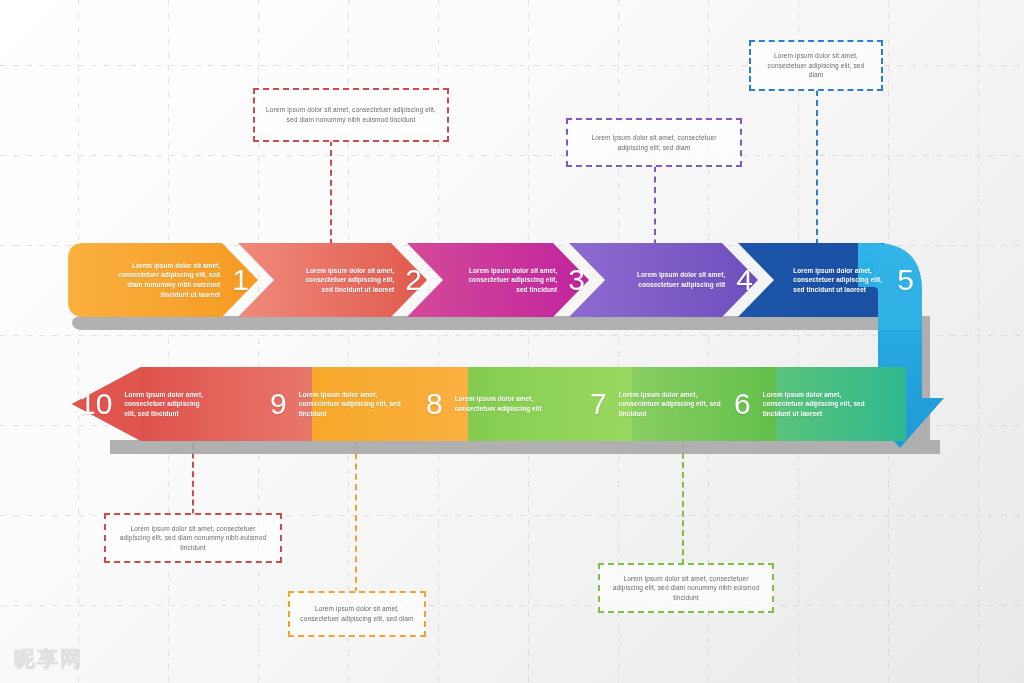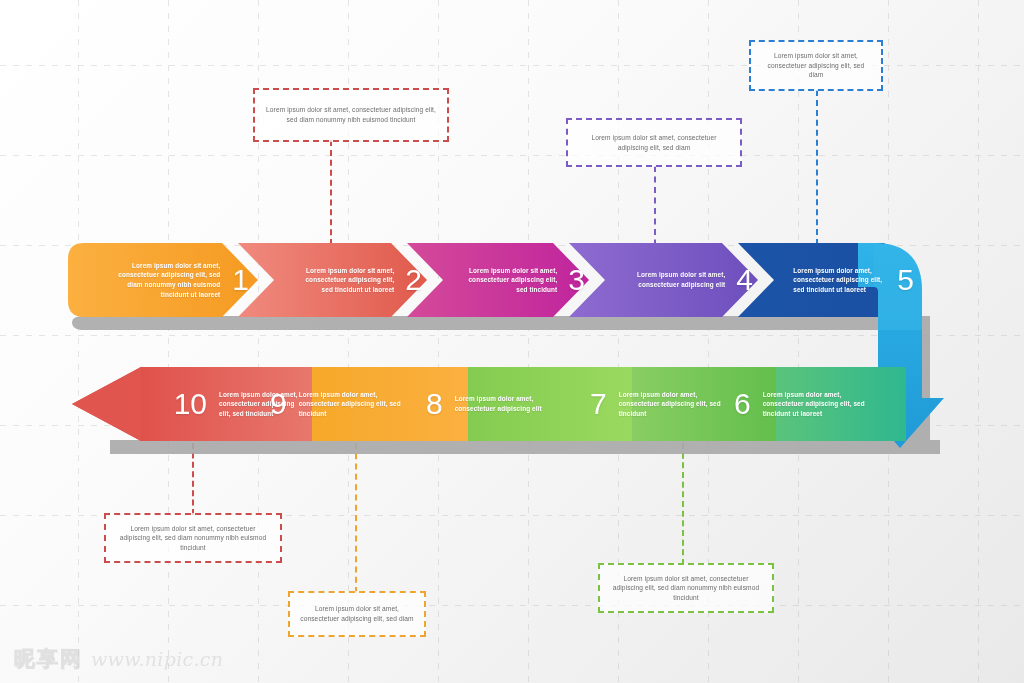--- a/index.html
+++ b/index.html
@@ -95,22 +95,22 @@
     line-height: 1;
     text-shadow: 0 1px 2px rgba(0,0,0,.13);
   }
 
   
   .watermark {
     position: absolute;
     left: 14px;
     bottom: 10px;
     display: flex;
-    align-items: center;
-    gap: 8px;
+    align-items: flex-start;
+    gap: 24px;
     opacity: .5;
   }
   .wm-cn {
     font-size: 21px;
     font-weight: bold;
     color: transparent;
     -webkit-text-stroke: 1px #c9c9c9;
     letter-spacing: 2px;
     font-family: "DejaVu Sans", sans-serif;
   }
@@ -294,21 +294,21 @@
     </div>
 
     <div class="seg" style="left:768px; width:152px; justify-content:flex-end; padding-right:6px;">
       <div class="txt" style="width:94px; text-align:left;">Lorem ipsum dolor amet, consectetuer adipiscing elit, sed tincidunt ut laoreet</div>
       <div class="num" style="margin-left:10px;">5</div>
     </div>
   </div>
 
   <div class="row" style="left:0; top:367px; width:1024px; height:74px;">
 
-    <div class="seg" style="left:75px; width:230px; justify-content:flex-end; padding-left:4px;">
+    <div class="seg" style="left:75px; width:230px; justify-content:flex-start; padding-left:4px;">
       <div class="num" style="margin-right:12px;">10</div>
       <div class="txt" style="width:86px; text-align:left;">Lorem ipsum dolor amet, consectetuer adipiscing elit, sed tincidunt</div>
     </div>
 
     <div class="seg" style="left:266px; width:196px; justify-content:flex-start; padding-left:4px;">
       <div class="num" style="margin-right:12px;">9</div>
       <div class="txt" style="width:108px; text-align:left;">Lorem ipsum dolor amet, consectetuer adipiscing elit, sed tincidunt</div>
     </div>
 
     <div class="seg" style="left:422px; width:204px; justify-content:flex-start; padding-left:4px;">
@@ -322,17 +322,16 @@
     </div>
 
     <div class="seg" style="left:730px; width:190px; justify-content:flex-start; padding-left:4px;">
       <div class="num" style="margin-right:12px;">6</div>
       <div class="txt" style="width:106px; text-align:left;">Lorem ipsum dolor amet, consectetuer adipiscing elit, sed tincidunt ut laoreet</div>
     </div>
   </div>
 
   <div class="watermark">
     <div class="wm-cn">昵享网</div>
-    <div class="wm-url">www.nipic.cn</div>
   </div>
 
 
 </div>
 
 </body></html>

